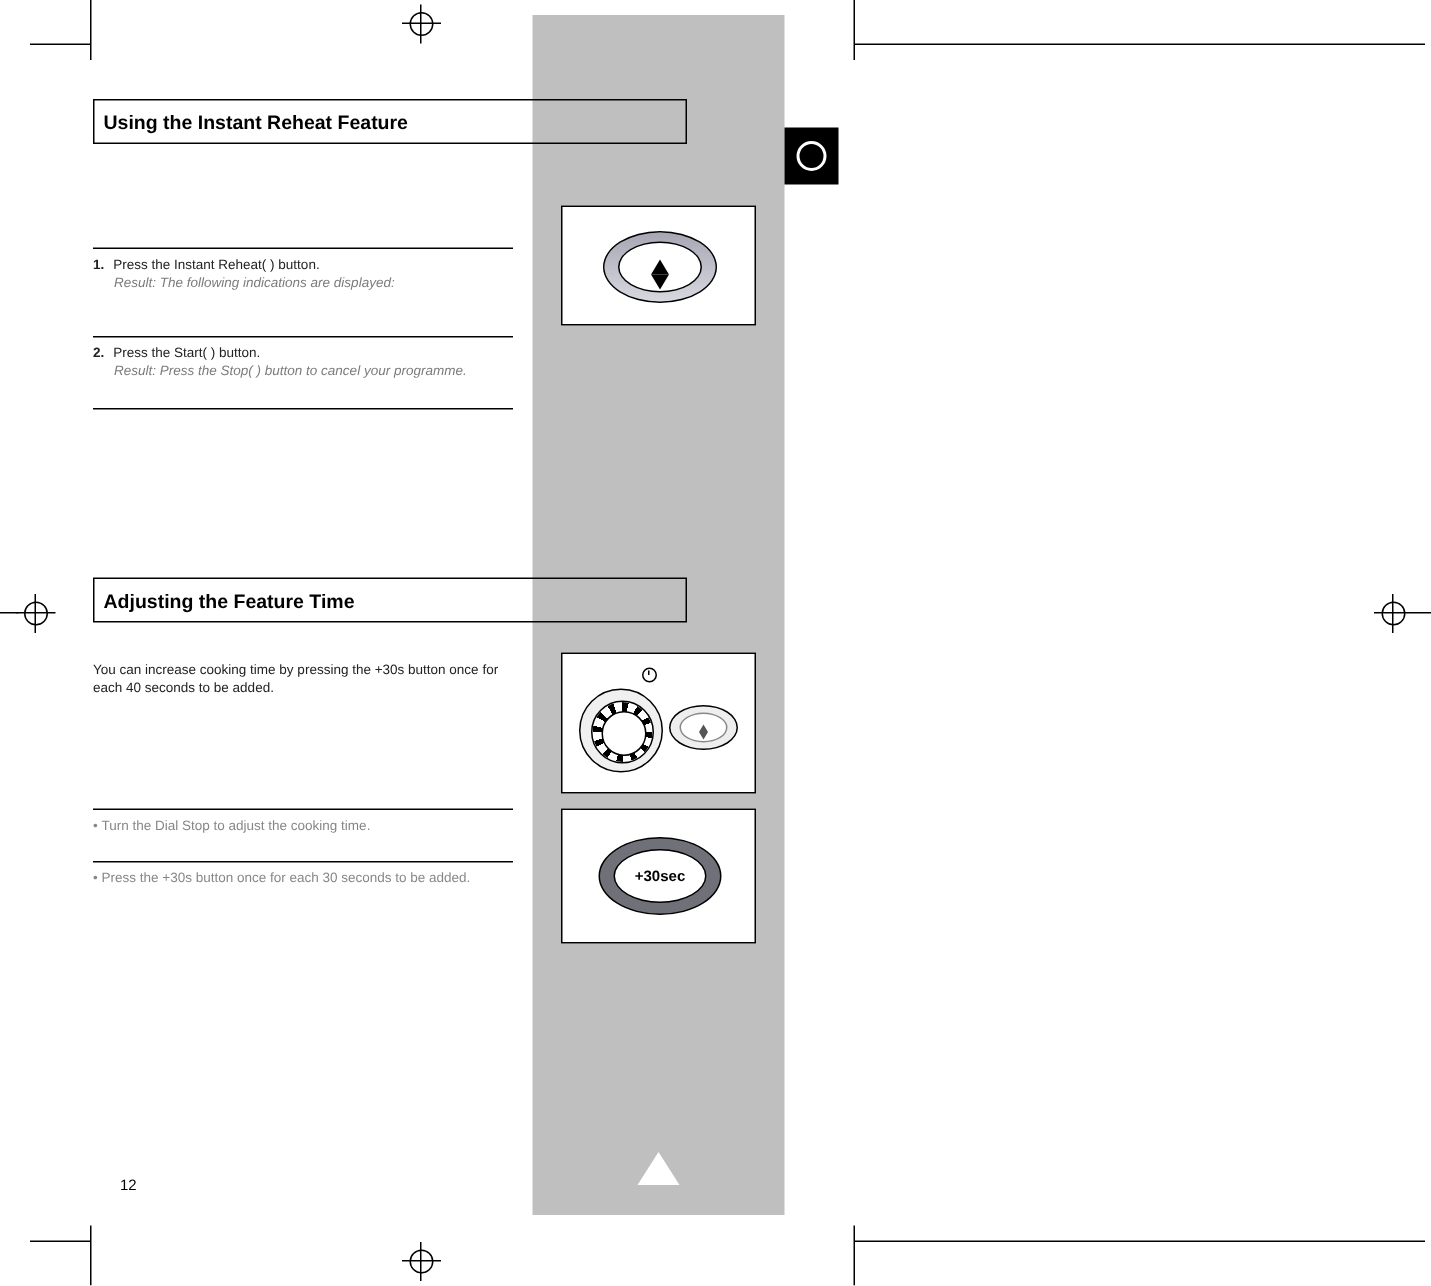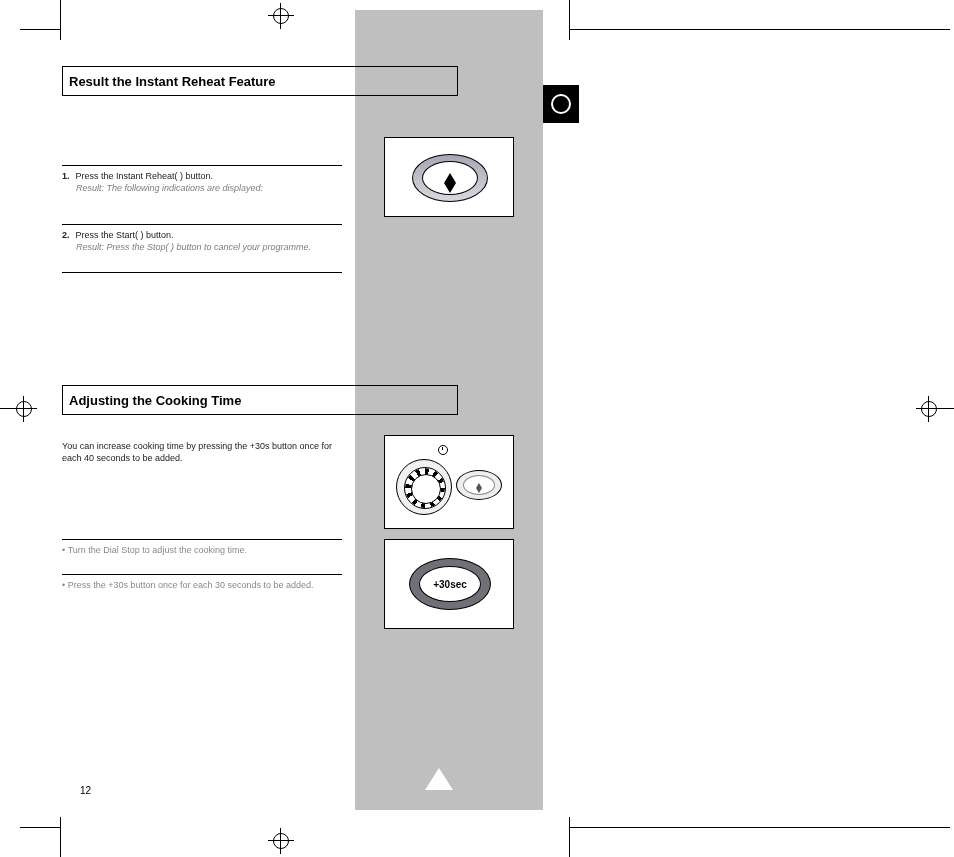--- a/index.html
+++ b/index.html
@@ -44,21 +44,21 @@
     position: absolute;
     left: 10px; top: -2px;
     height: 26px; width: 1px;
     background: #000;
   }
   
   .sidebar {
     position: absolute;
     left: 355px;
     top: 10px;
-    width: 188px;
+    width: 168px;
     height: 800px;
     background: #bfbfc0;
   }
   .black-tab {
     position: absolute;
     right: -36px;
     top: 75px;
     width: 36px;
     height: 38px;
     background: #000;
@@ -329,39 +329,39 @@
 
   <div class="panel fig3">
     <div class="oval-outer">
       <div class="oval-inner">+30sec</div>
     </div>
   </div>
 
   <div class="up-tri"></div>
 </div>
 
-<div class="title-box tb1">Result the Instant Reheat Feature</div>
+<div class="title-box tb1">Using the Instant Reheat Feature</div>
 
 <div class="body-text" style="top:130px;">
   <hr class="hr" style="margin-top:35px">
   <div style="display:flex;gap:6px;">
     <b>1.</b>
     <span>Press the Instant Reheat(    ) button.</span>
   </div>
   <div style="padding-left:14px; font-style:italic;opacity:.6">Result:    The following indications are displayed:</div>
   <hr class="hr" style="margin-top:30px">
   <div style="display:flex;gap:6px;">
     <b>2.</b>
     <span>Press the Start(    ) button.</span>
   </div>
   <div style="padding-left:14px;font-style:italic;opacity:.6">Result:    Press the Stop(    ) button to cancel your programme.</div>
   <hr class="hr" style="margin-top:18px">
 </div>
 
-<div class="title-box tb2">Adjusting the Cooking Time</div>
+<div class="title-box tb2">Adjusting the Feature Time</div>
 
 <div class="body-text" style="top:440px;">
   <div>You can increase cooking time by pressing the +30s button once for each 40 seconds to be added.</div>
   <hr class="hr" style="margin-top:75px">
   <div style="opacity:.55">•&nbsp;<span>Turn the Dial Stop to adjust the cooking time.</span></div>
   <hr class="hr" style="margin-top:18px">
   <div style="opacity:.55">•&nbsp;<span>Press the +30s button once for each 30 seconds to be added.</span></div>
 </div>
 
 <div class="page-num">12</div>

